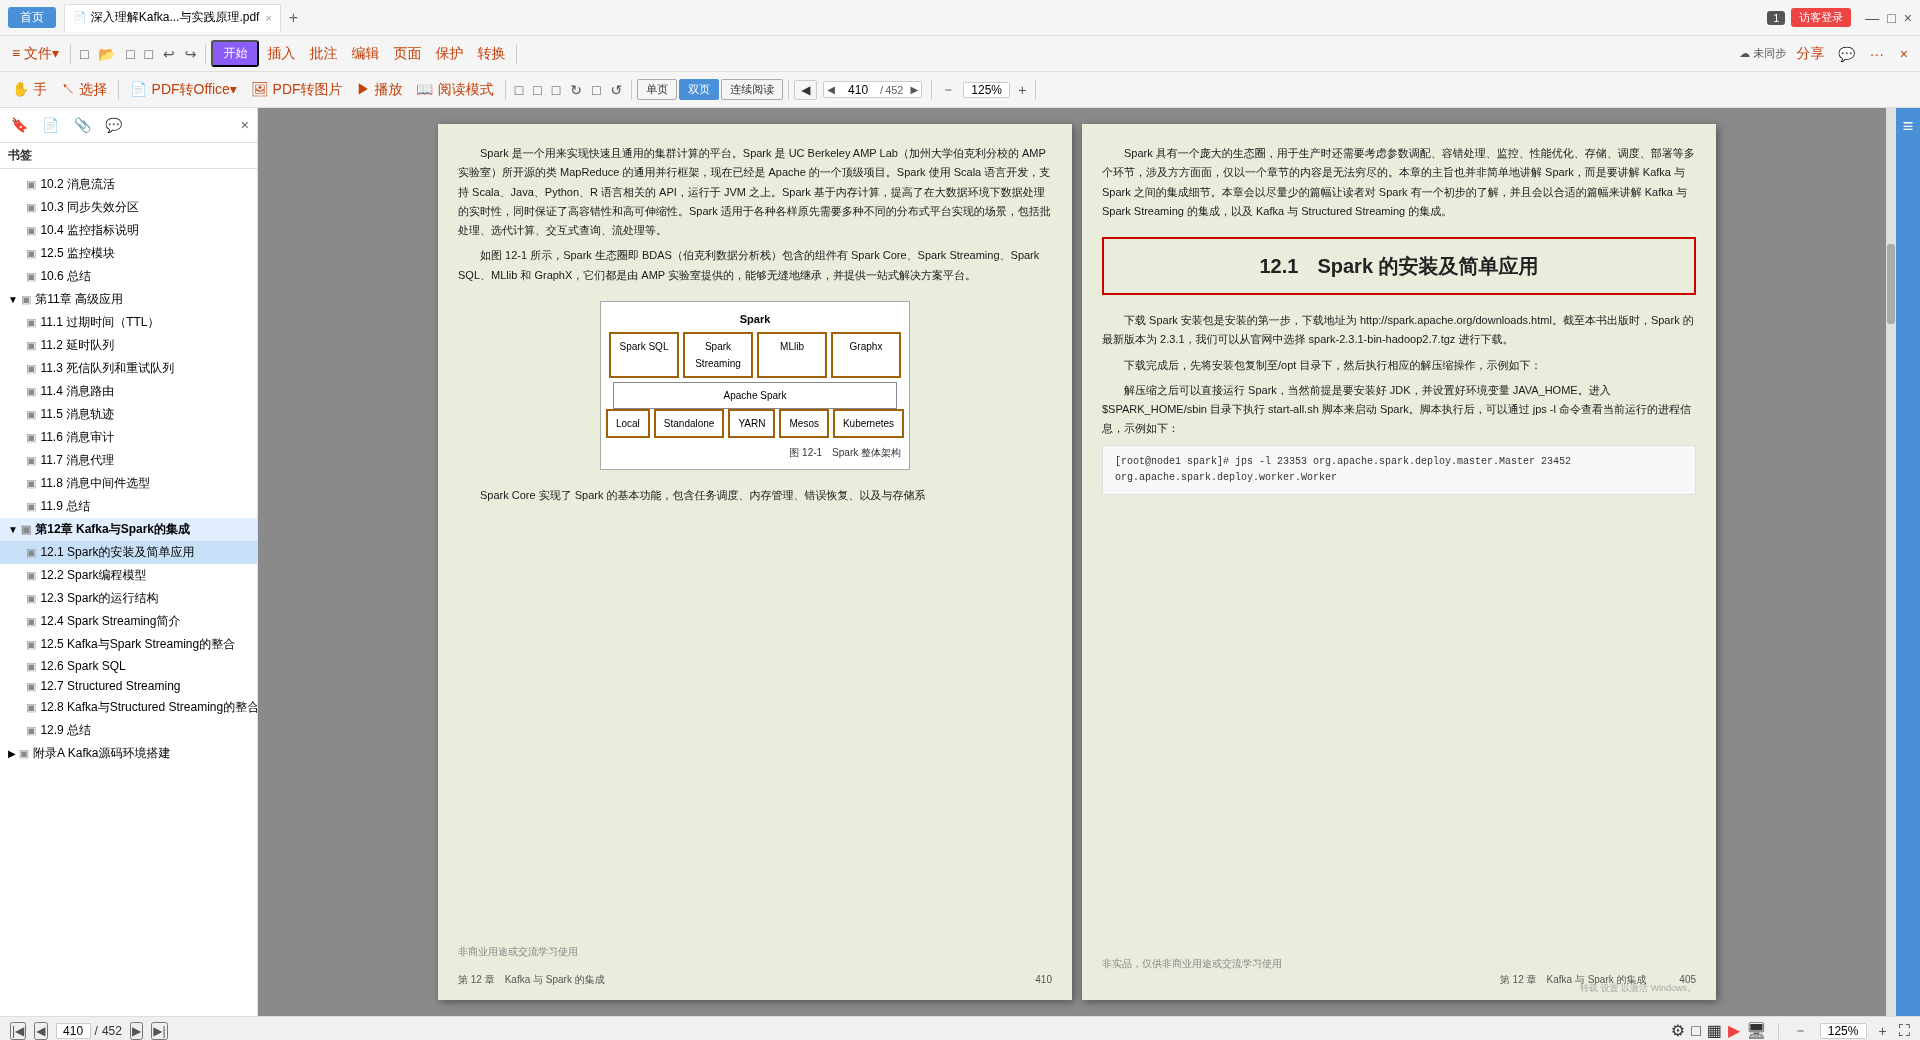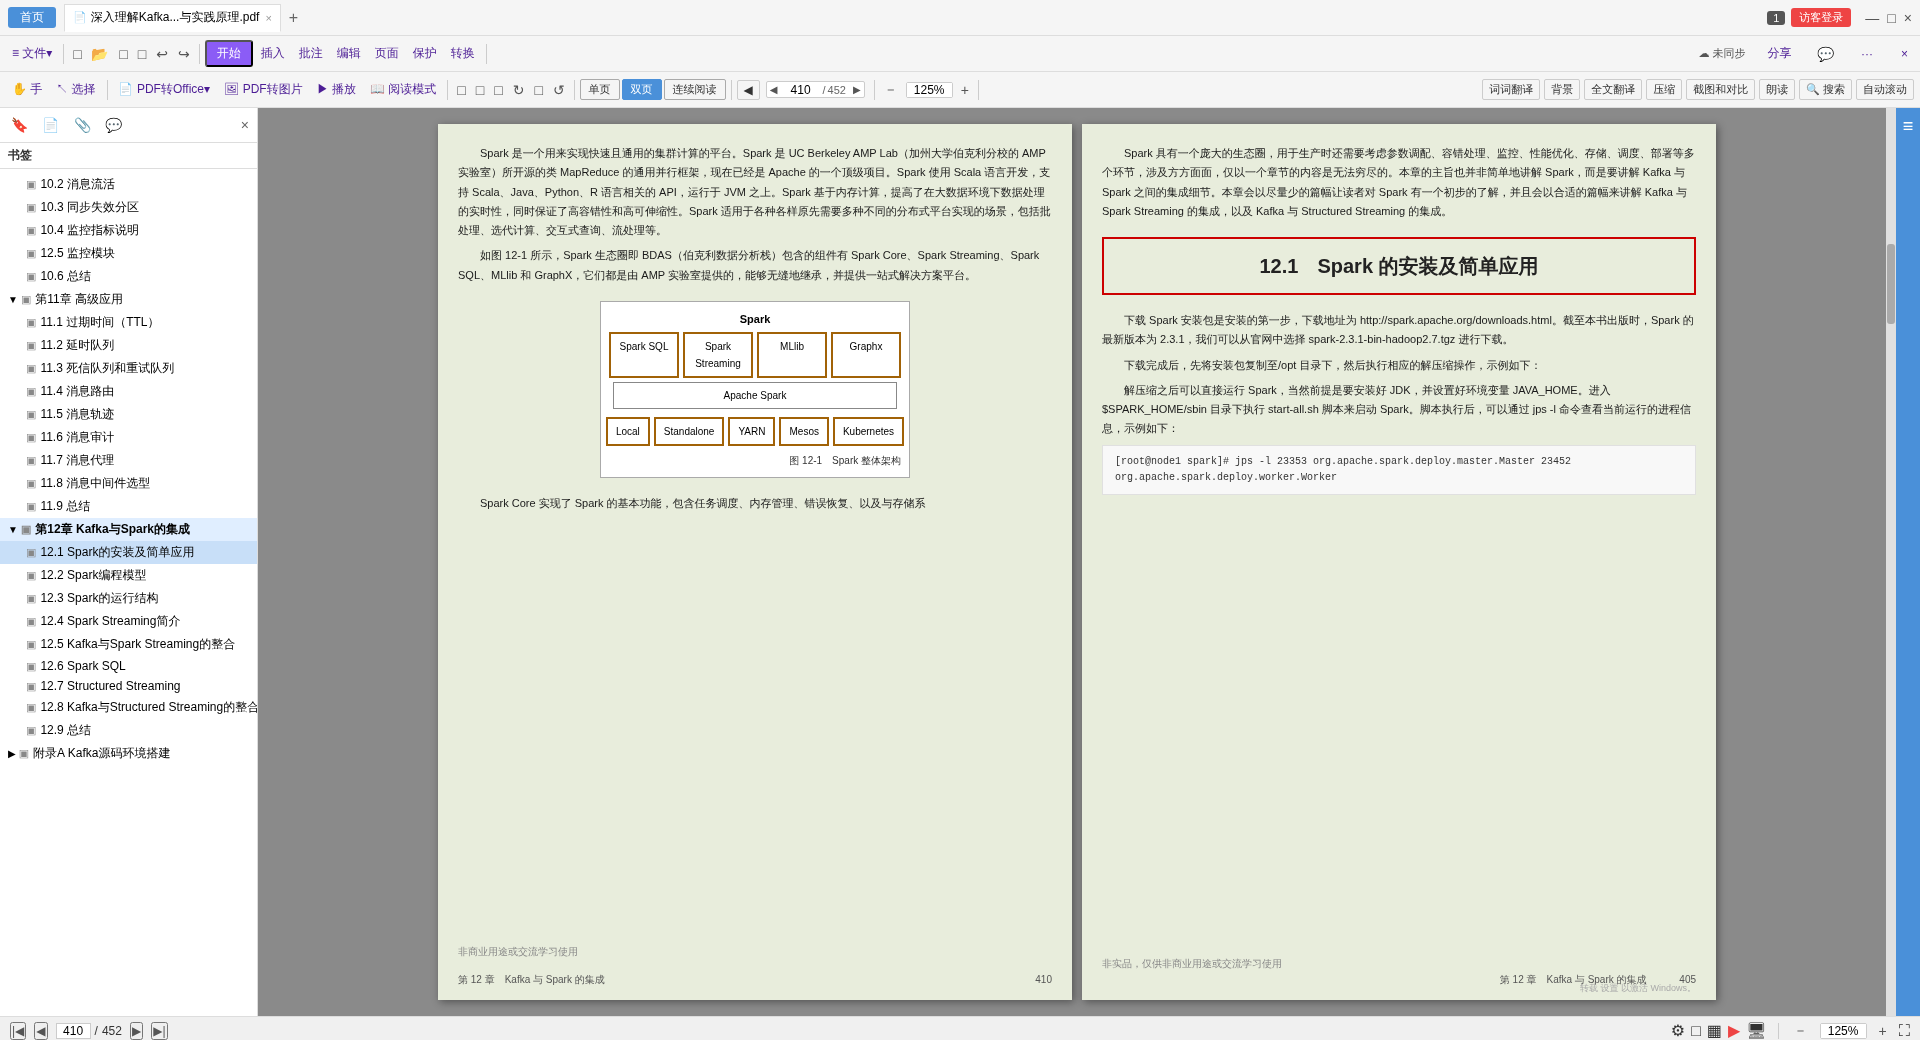--- a/index.html
+++ b/index.html
@@ -14,21 +14,21 @@
     .tab-icon { color: #e44; margin-right: 4px; font-size: 11px; }
     .tab-close { margin-left: 6px; color: #999; font-size: 11px; cursor: pointer; }
     #new-tab { background: none; border: none; font-size: 16px; cursor: pointer; color: #666; padding: 0 6px; }
     #top-right { position: absolute; right: 8px; top: 0; height: 100%; display: flex; align-items: center; gap: 6px; }
     #page-count-badge { background: #555; color: white; font-size: 11px; padding: 1px 6px; border-radius: 3px; }
     #visit-btn { background: #e44; color: white; font-size: 11px; padding: 2px 8px; border-radius: 3px; cursor: pointer; }
     #win-controls { display: flex; align-items: center; gap: 8px; margin-left: 8px; font-size: 14px; color: #555; cursor: pointer; }
 
     
     #toolbar1 { background: #f5f5f5; height: 36px; display: flex; align-items: center; padding: 0 6px; border-bottom: 1px solid #ddd; gap: 2px; }
-    .tb-btn { background: none; border: none; cursor: pointer; font-size: 12px; padding: 2px 6px; color: #4c1d95; border-radius: 2px; white-space: nowrap; }
+    .tb-btn { background: none; border: none; cursor: pointer; font-size: 14px; padding: 2px 6px; color: #c2410c; border-radius: 2px; white-space: nowrap; }
     .tb-separator { width: 1px; height: 20px; background: #ccc; margin: 0 3px; }
     .tb-start { background: #8b5cf6; color: white; font-size: 12px; padding: 3px 10px; border-radius: 3px; cursor: pointer; }
     .tb-icon-btn { background: none; border: none; cursor: pointer; font-size: 14px; color: #555; padding: 2px 4px; }
 
     
     #toolbar2 { background: #f5f5f5; height: 36px; display: flex; align-items: center; padding: 0 6px; border-bottom: 1px solid #ddd; gap: 2px; }
     .nav-btn { background: none; border: 1px solid #ccc; cursor: pointer; font-size: 12px; padding: 2px 6px; color: #333; border-radius: 2px; }
     .page-input-group { display: flex; align-items: center; border: 1px solid #ccc; border-radius: 2px; background: white; margin: 0 4px; }
     .page-input { border: none; width: 40px; text-align: center; font-size: 12px; outline: none; }
     .page-nav { background: none; border: none; cursor: pointer; font-size: 10px; color: #555; padding: 2px 3px; }
@@ -134,21 +134,21 @@
   <button class="tb-icon-btn">↪</button>
   <div class="tb-separator"></div>
   <button class="tb-start">开始</button>
   <button class="tb-btn">插入</button>
   <button class="tb-btn">批注</button>
   <button class="tb-btn">编辑</button>
   <button class="tb-btn">页面</button>
   <button class="tb-btn">保护</button>
   <button class="tb-btn">转换</button>
   <div class="tb-separator"></div>
-  <div style="margin-left:auto; display:flex; align-items:center; gap:16px;">
+  <div style="margin-left:auto; display:flex; align-items:center; gap:4px;">
     <span style="font-size:11px; color:#555;">☁ 未同步</span>
     <button class="tb-btn">分享</button>
     <button class="tb-icon-btn">💬</button>
     <button class="tb-btn">···</button>
     <button class="tb-btn">×</button>
   </div>
 </div>
 
 <div id="toolbar2">
   <button class="tb-btn">✋ 手</button>
@@ -180,30 +180,20 @@
     <button class="page-nav">▶</button>
   </div>
   <div class="tb-separator"></div>
 
   <button class="tb-icon-btn">－</button>
   <div class="zoom-group">
     <input class="zoom-input" value="125%" style="">
   </div>
   <button class="tb-icon-btn">+</button>
   <div class="tb-separator"></div>
-  <div id="toolbar2-right">
-    <button class="feature-btn">词词翻译</button>
-    <button class="feature-btn">背景</button>
-    <button class="feature-btn">全文翻译</button>
-    <button class="feature-btn">压缩</button>
-    <button class="feature-btn">截图和对比</button>
-    <button class="feature-btn">朗读</button>
-    <button class="feature-btn">🔍 搜索</button>
-    <button class="feature-btn">自动滚动</button>
-  </div>
 </div>
 
 <div id="main">
 
   <div id="sidebar">
     <div id="sidebar-header">
       <div style="display:flex; gap:8px; align-items:center;">
         <span class="sidebar-icon">🔖</span>
         <span class="sidebar-icon">📄</span>
         <span class="sidebar-icon">📎</span>
@@ -332,21 +322,21 @@
         <p class="page-text">如图 12-1 所示，Spark 生态圈即 BDAS（伯克利数据分析栈）包含的组件有 Spark Core、Spark Streaming、Spark SQL、MLlib 和 GraphX，它们都是由 AMP 实验室提供的，能够无缝地继承，并提供一站式解决方案平台。</p>
 
         <div class="diagram-container">
           <div class="diagram-top">Spark</div>
           <div class="diagram-row">
             <div class="diagram-box">Spark SQL</div>
             <div class="diagram-box">Spark<br>Streaming</div>
             <div class="diagram-box">MLlib</div>
             <div class="diagram-box">Graphx</div>
           </div>
-          <div style="padding:0 4px; margin-bottom:8px;">
+          <div style="padding:0 4px; margin-bottom:0;">
             <div class="diagram-wide">Apache Spark</div>
           </div>
           <div class="diagram-row">
             <div class="diagram-box">Local</div>
             <div class="diagram-box">Standalone</div>
             <div class="diagram-box">YARN</div>
             <div class="diagram-box">Mesos</div>
             <div class="diagram-box">Kubernetes</div>
           </div>
           <div class="diagram-caption">图 12-1　Spark 整体架构</div>

